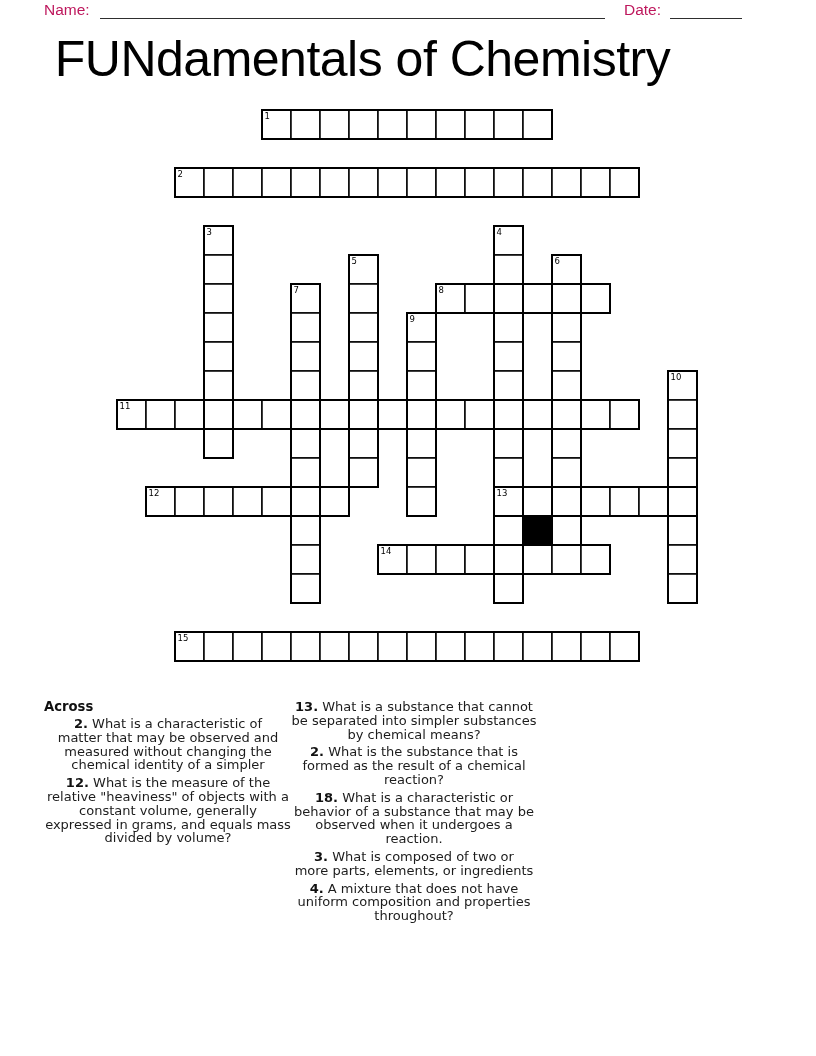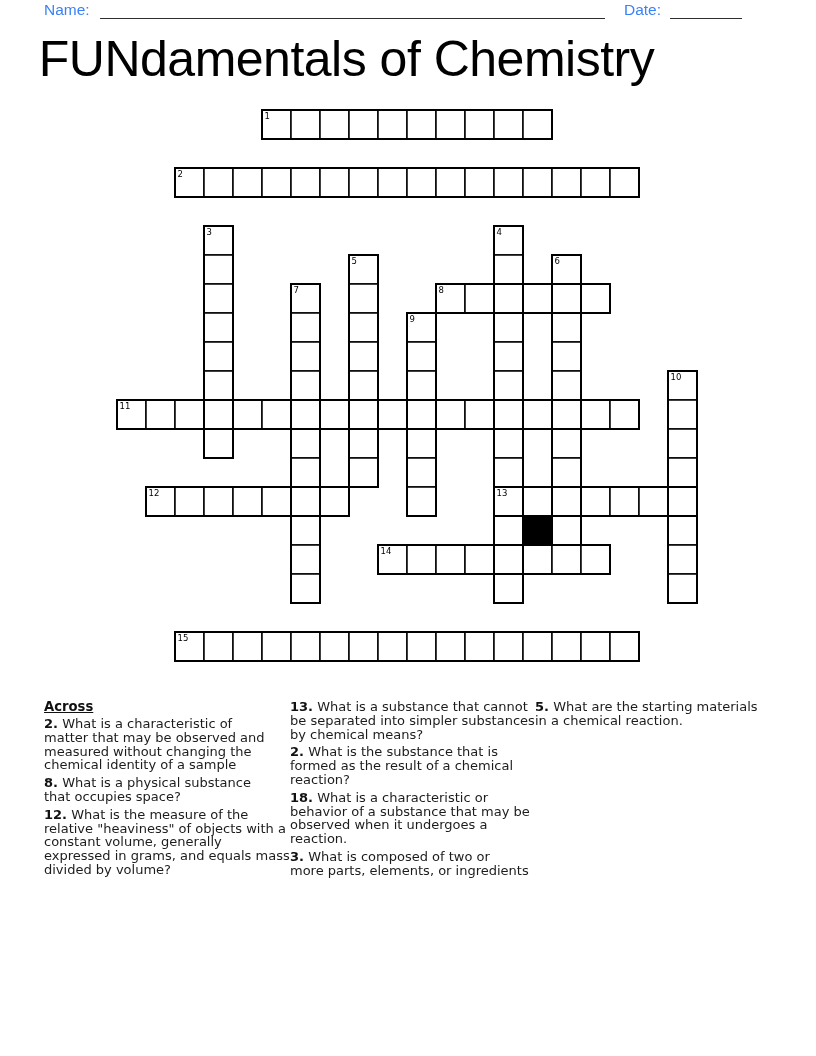--- a/index.html
+++ b/index.html
@@ -1,28 +1,28 @@
 <!DOCTYPE html>
 <html><head>
 <meta charset="utf-8">
 <style>
   html,body{margin:0;padding:0;background:#fff;}
   .page{position:relative;width:816px;height:1056px;background:#ffffff;overflow:hidden;
         font-family:"DejaVu Sans",sans-serif;color:#000;}
   .hdr-label{position:absolute;top:1px;font-family:"Liberation Sans",sans-serif;
-             font-size:15.5px;color:#3b82f6;}
+             font-size:15.5px;color:#be185d;}
   .blank-line{position:absolute;top:1px;height:17px;border-bottom:1.5px solid #2e2e2e;}
   .title{position:absolute;top:30px;left:0;width:693px;margin:0;text-align:center;
          font-family:"Liberation Sans",sans-serif;font-weight:normal;font-size:50px;
-         letter-spacing:-0.5px;line-height:58px;color:#000;}
+         letter-spacing:-0.5px;line-height:58px;color:#000;padding-left:16px;}
   #grid{position:absolute;left:0;top:0;}
   .clue-col{position:absolute;top:700px;width:248px;}
   .clues-heading{font-family:"DejaVu Sans",sans-serif;font-weight:bold;font-size:13.2px;
-                 line-height:14px;text-decoration:underline;margin:0 0 3px 0;color:#111;}
-  .clue{margin:0 0 4px 0;font-size:13px;line-height:13.8px;color:#1c1c1c;}
+                 line-height:14px;margin:0 0 3px 0;color:#111;}
+  .clue{margin:0 0 4px 0;font-size:13px;line-height:13.8px;color:#1c1c1c;text-align:center;}
   .clue .num{font-weight:bold;color:#111;}
   .clue .txt{white-space:pre-line;}
 </style>
 </head>
 <body>
 
 <div class="page">
 
   <span class="hdr-label" style="left:44px">Name:</span>
   <div class="blank-line" style="left:100px;width:505px"></div>
@@ -204,41 +204,40 @@
       <text x="496.5" y="496" font-size="8.5" font-family="&quot;DejaVu Sans&quot;, sans-serif" fill="#000">13</text>
       <text x="380.5" y="554" font-size="8.5" font-family="&quot;DejaVu Sans&quot;, sans-serif" fill="#000">14</text>
       <text x="177.5" y="641" font-size="8.5" font-family="&quot;DejaVu Sans&quot;, sans-serif" fill="#000">15</text>
     </svg>
 
   <div class="clue-col" style="left:44px" id="clue-col-1">
       <div class="clues-heading">Across</div>
       <p class="clue"><b class="num">2.</b> <span class="txt">What is a characteristic of
 matter that may be observed and
 measured without changing the
-chemical identity of a sample</span></p>
-      <p class="clue"><b class="num">8.</b> <span class="txt">What is a physical substance
-that occupies space?</span></p>
+chemical identity of a simpler</span></p>
       <p class="clue"><b class="num">12.</b> <span class="txt">What is the measure of the
 relative "heaviness" of objects with a
 constant volume, generally
 expressed in grams, and equals mass
 divided by volume?</span></p>
     </div>
   <div class="clue-col" style="left:290px" id="clue-col-2">
       <p class="clue"><b class="num">13.</b> <span class="txt">What is a substance that cannot
 be separated into simpler substances
 by chemical means?</span></p>
       <p class="clue"><b class="num">2.</b> <span class="txt">What is the substance that is
 formed as the result of a chemical
 reaction?</span></p>
       <p class="clue"><b class="num">18.</b> <span class="txt">What is a characteristic or
 behavior of a substance that may be
 observed when it undergoes a
 reaction.</span></p>
       <p class="clue"><b class="num">3.</b> <span class="txt">What is composed of two or
 more parts, elements, or ingredients</span></p>
+      <p class="clue"><b class="num">4.</b> <span class="txt">A mixture that does not have
+uniform composition and properties
+throughout?</span></p>
     </div>
   <div class="clue-col" style="left:535px" id="clue-col-3">
-      <p class="clue"><b class="num">5.</b> <span class="txt">What are the starting materials
-in a chemical reaction.</span></p>
     </div>
 
 </div>
 
 </body></html>

